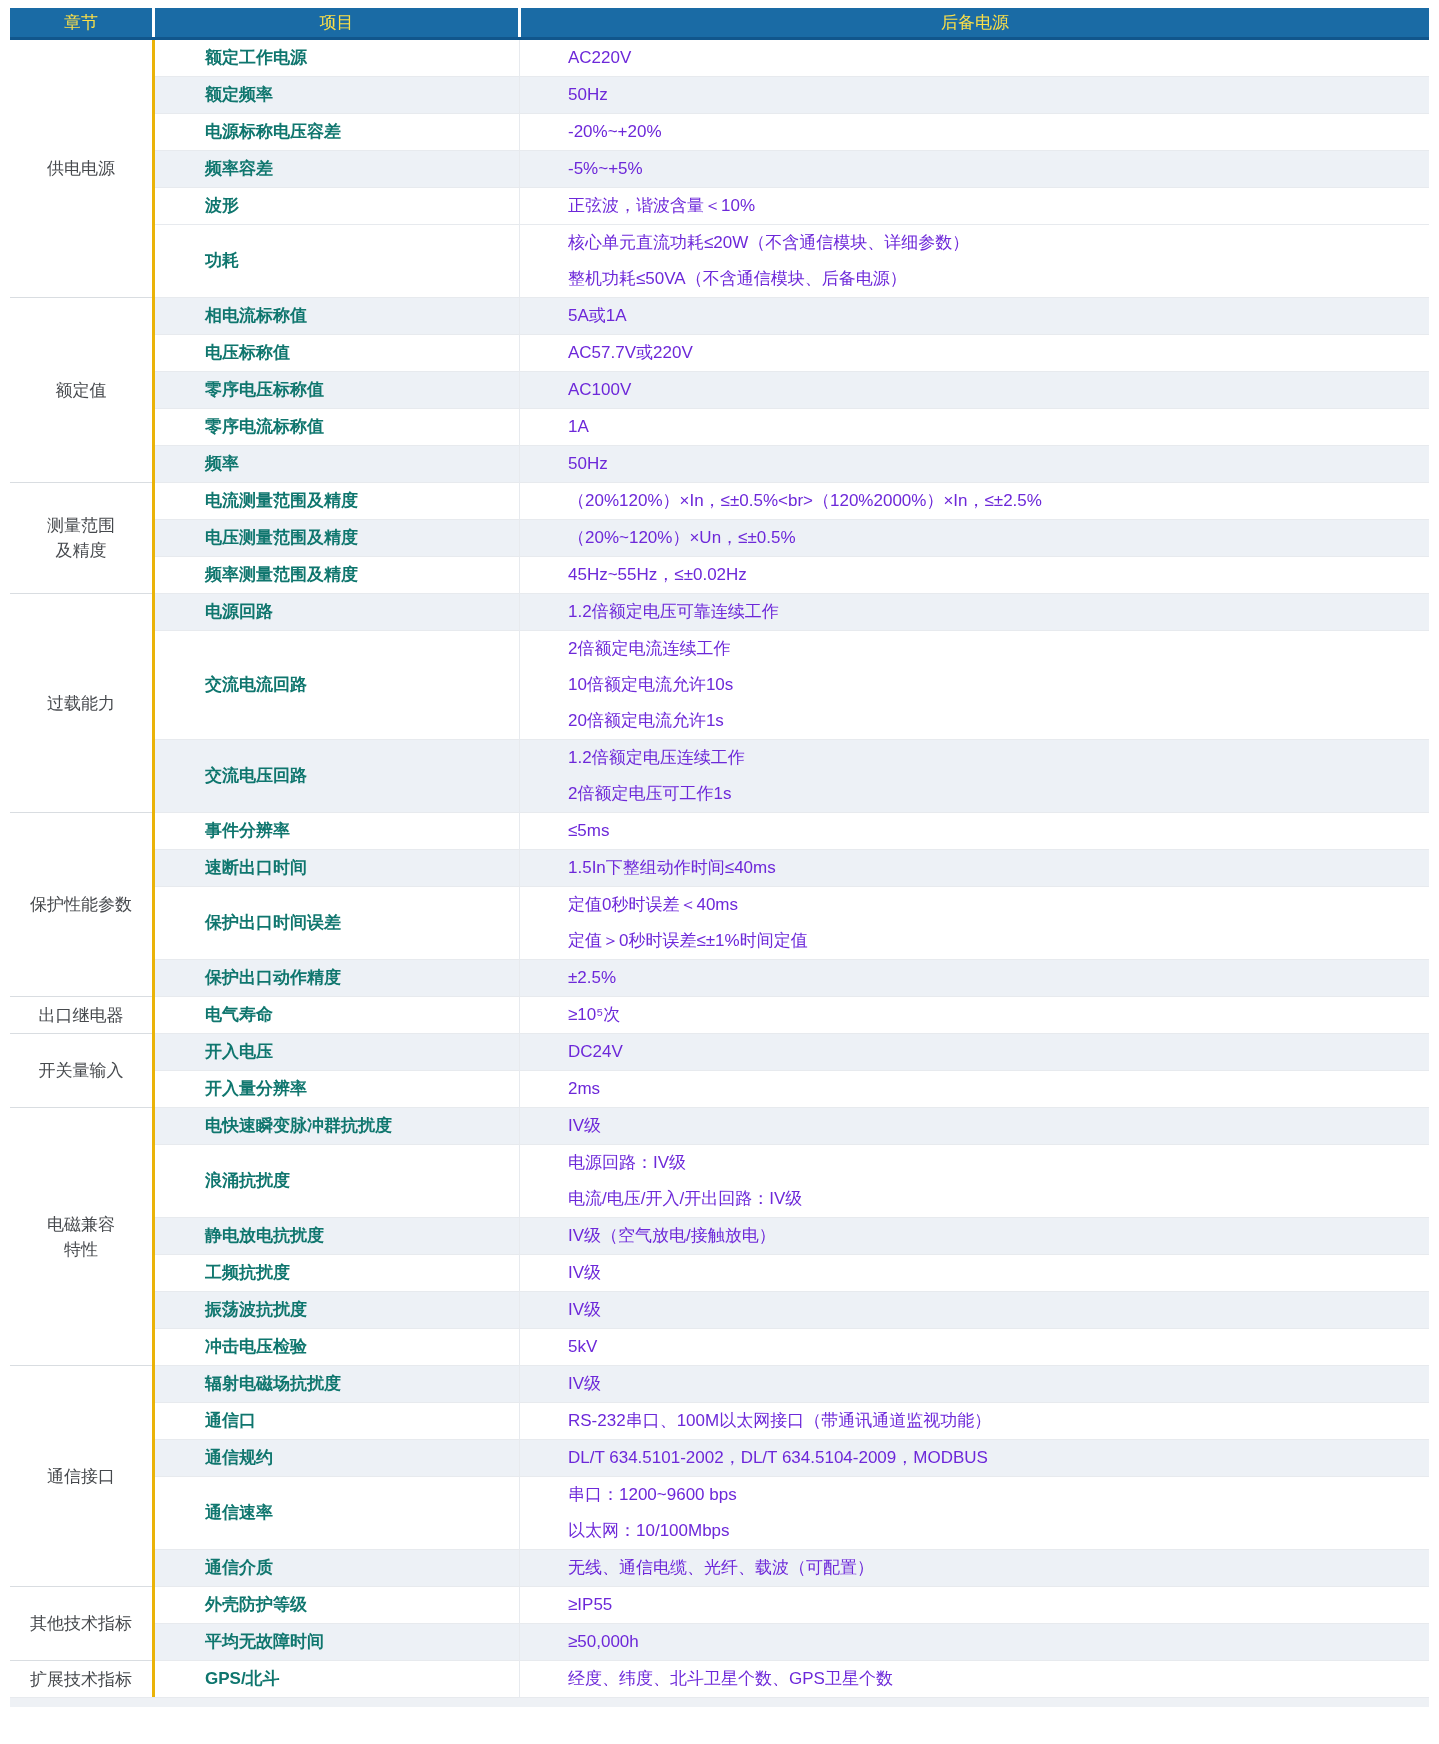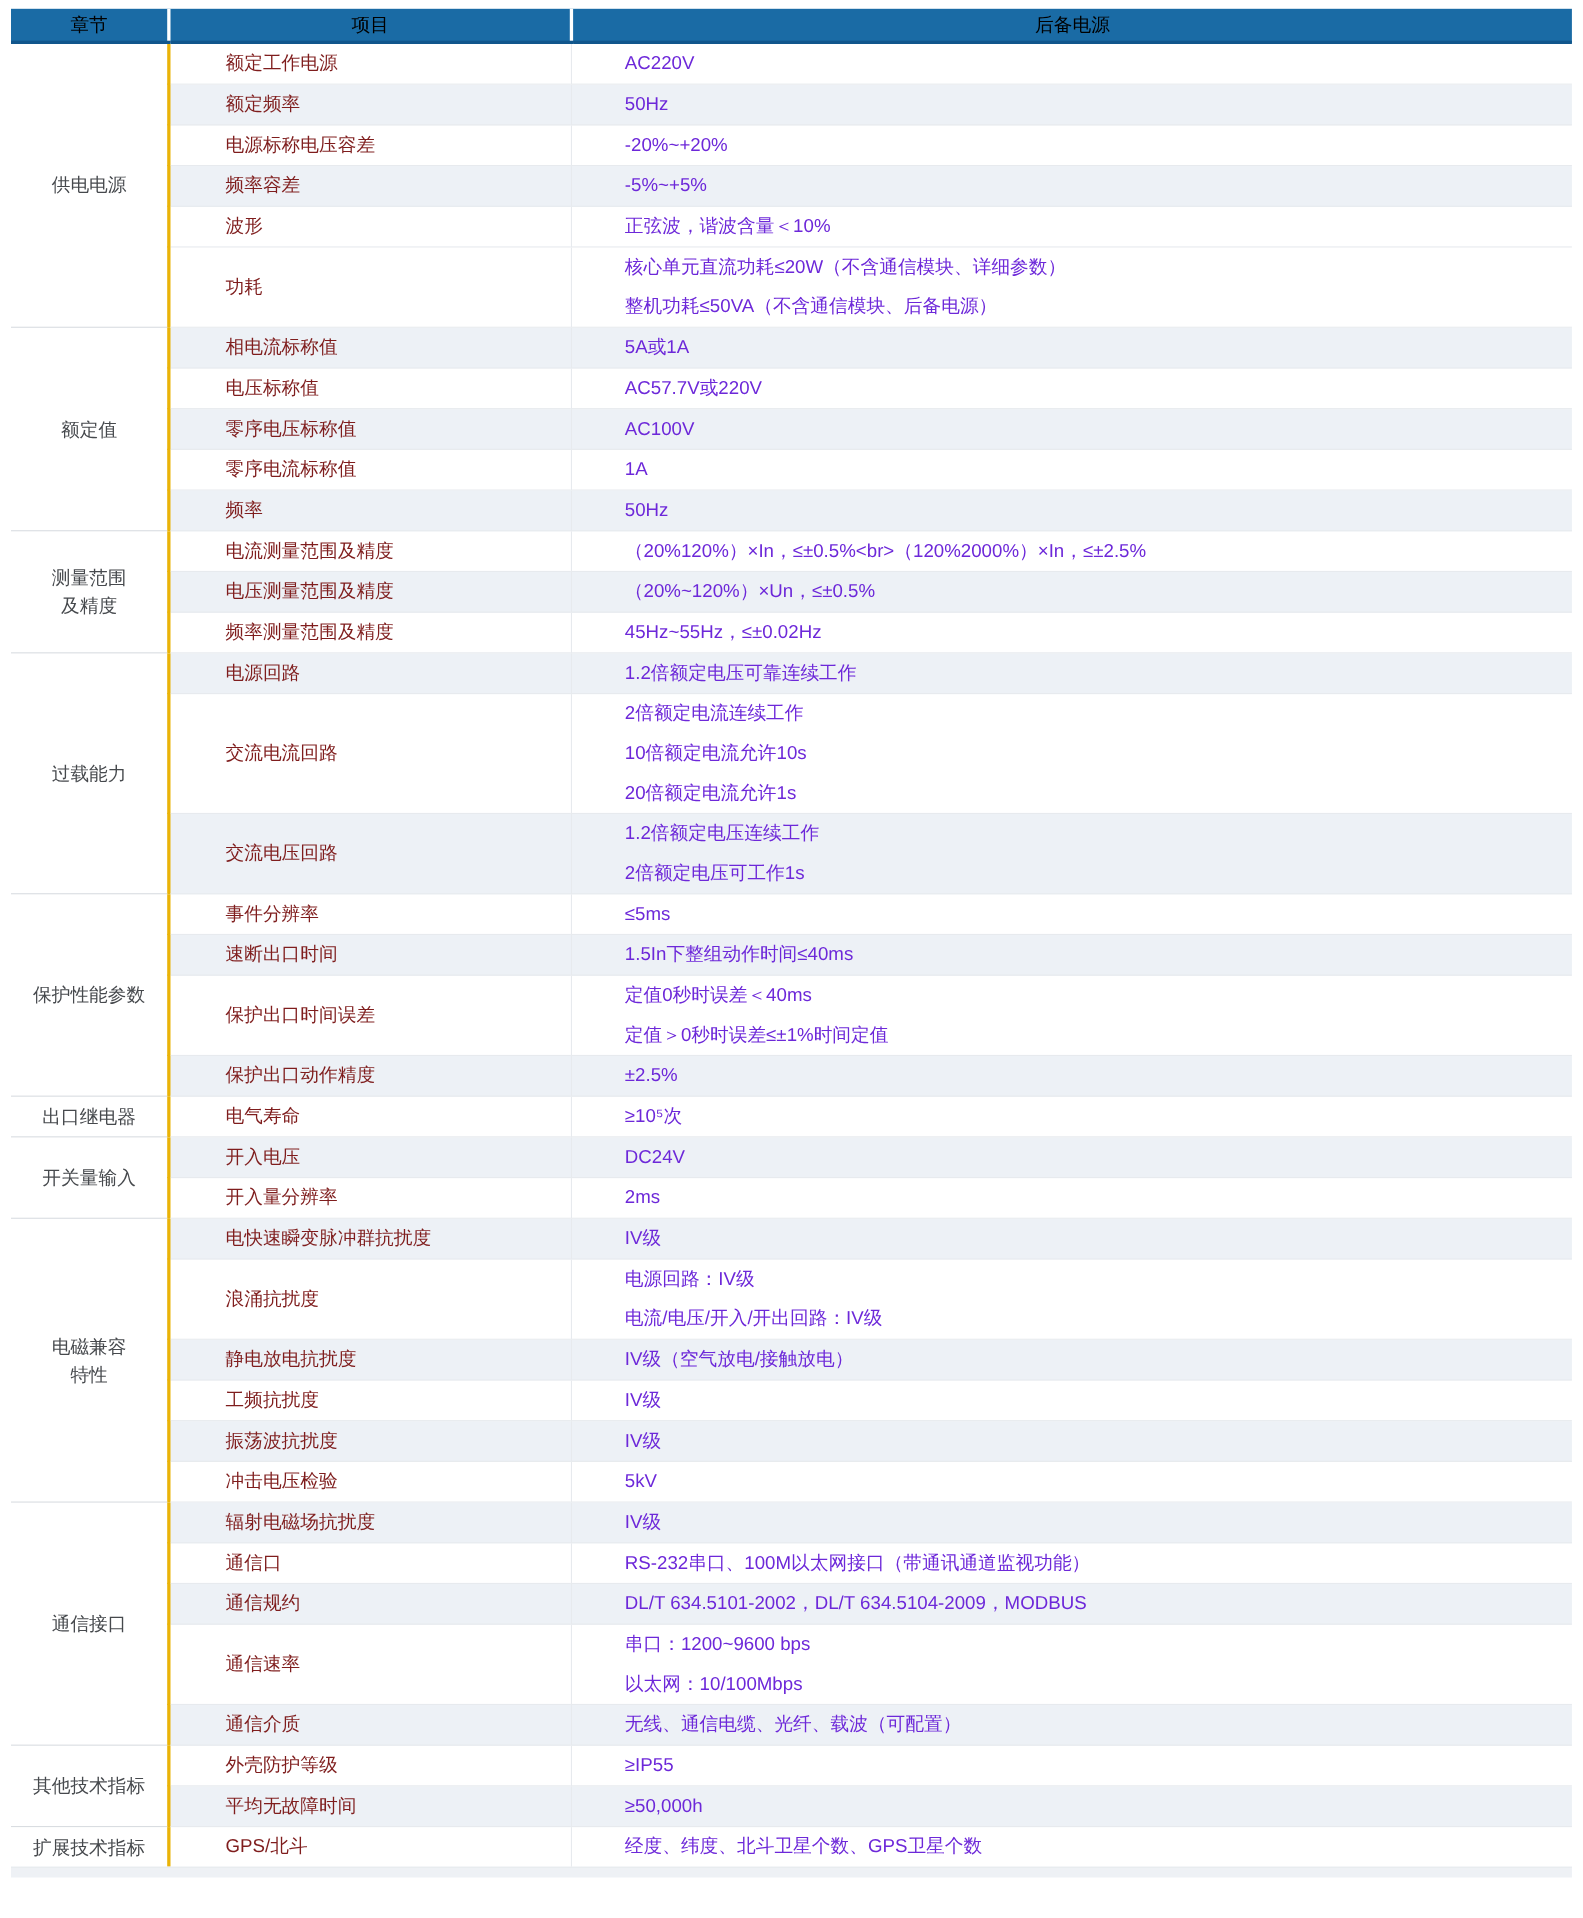--- a/index.html
+++ b/index.html
@@ -13,21 +13,21 @@
   .wrap {
     padding: 8px 10px 0 10px;
   }
   table.spec {
     width: 100%;
     border-collapse: collapse;
     table-layout: fixed;
   }
   thead th {
     background: #1a6ba5;
-    color: #000000;
+    color: #fde047;
     font-size: 17px;
     font-weight: 400;
     height: 29px;
     text-align: center;
     border-bottom: 3px solid #11568c;
     padding: 0;
   }
   th.col-section { width: 142px; border-right: 3px solid #ffffff; }
   th.col-item    { width: 363px; border-right: 3px solid #ffffff; }
   th.col-detail  { }
@@ -39,21 +39,22 @@
     color: #46494d;
     background: #ffffff;
     border-top: 1px solid #d9dde1;
     border-right: 3px solid #eab308;
   }
   .item-cell {
     padding-left: 50px;
     line-height: 36px;
     border-top: 1px solid #e7eaee;
     border-right: 1px solid #e7eaee;
-    color: #7f1d1d;
+    color: #0f766e;
+    font-weight: bold;
   }
   .detail-cell {
     padding-left: 48px;
     border-top: 1px solid #e7eaee;
     color: #6d28d9;
   }
   .detail-line { line-height: 36px; }
   tr.shaded .item-cell,
   tr.shaded .detail-cell { background: #edf1f6; }
   tr.first-row .item-cell,

